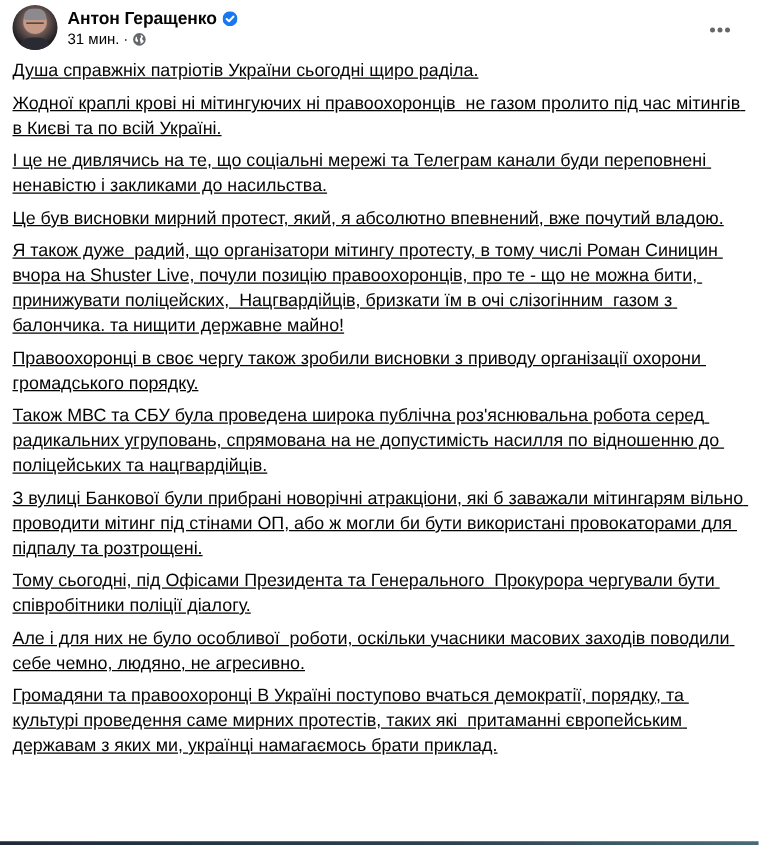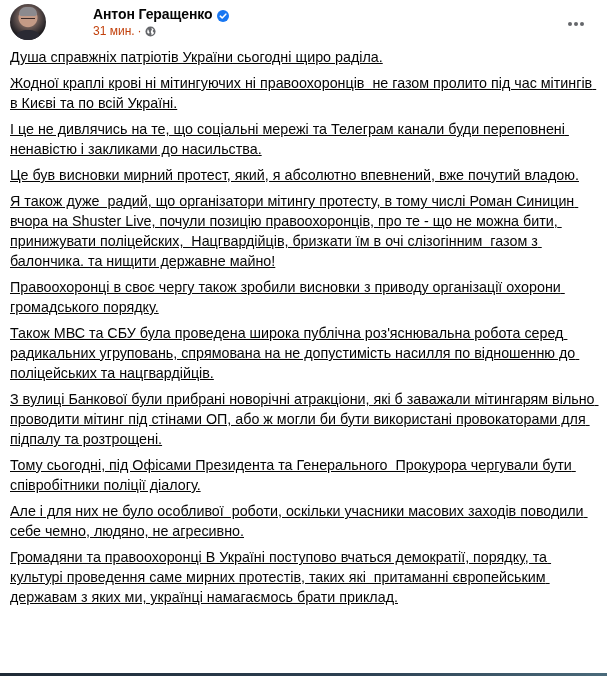--- a/index.html
+++ b/index.html
@@ -21,21 +21,20 @@
       width: 607px;
       height: 676px;
       background: #ffffff;
     }
     .header {
       position: absolute;
       left: 10px; top: 4px;
       height: 36px;
       display: flex;
       align-items: center;
-      gap: 39px;
     }
     .avatar {
       width: 36px; height: 36px;
       border-radius: 50%;
       overflow: hidden;
       position: relative;
       background: radial-gradient(circle at 50% 38%, #c49a86 0 9px, #6d5a55 10px, #3b3436 16px, #1e1c1f 20px);
     }
     .avatar .hair {
       position: absolute; left: 9px; top: 3px; width: 18px; height: 9px;
@@ -69,21 +68,21 @@
     .verified {
       width: 12px; height: 12px;
       margin-left: 5px;
       display: inline-block;
     }
     .sub-row {
       display: flex;
       align-items: center;
       height: 16px;
       font-size: 12px;
-      color: #c2410c;
+      color: #000000;
     }
     .sub-row .dot { margin: 0 3px; }
     .globe { width: 11px; height: 11px; display: inline-block; }
     .more-button {
       position: absolute;
       right: 19px; top: 12px;
       width: 24px; height: 24px;
       display: flex; align-items: center; justify-content: center;
       cursor: pointer;
     }

